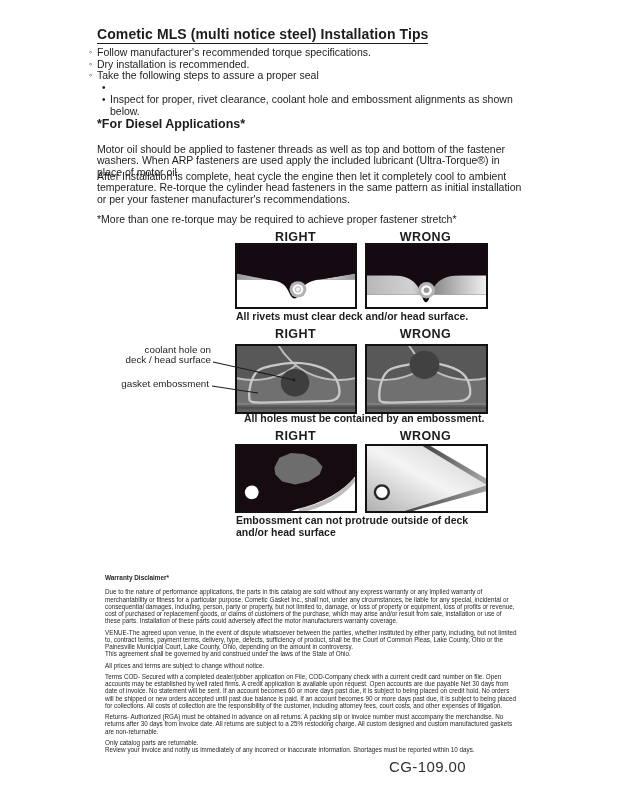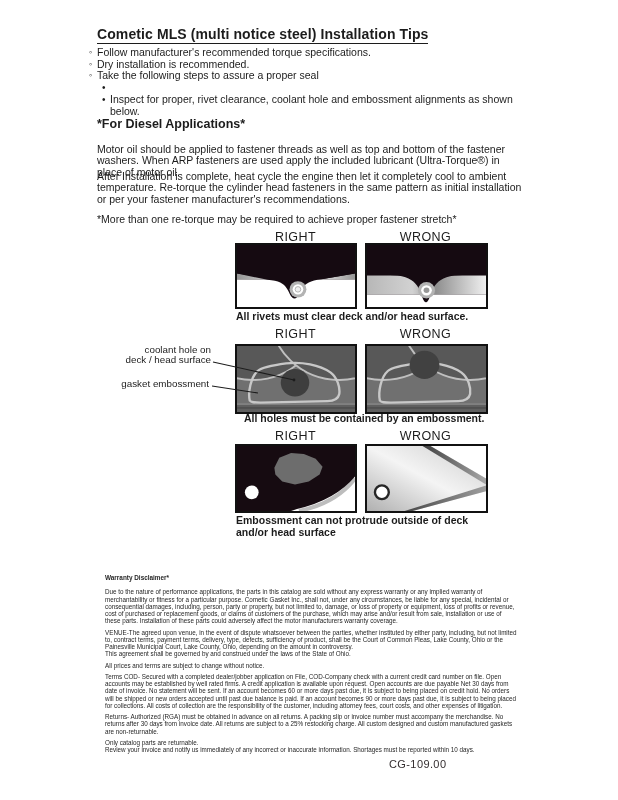--- a/index.html
+++ b/index.html
@@ -15,21 +15,21 @@
   .bullets { position:absolute; left:89px; top:47px; width:450px; font-size:10.5px; line-height:11.7px; }
   .b-row { display:flex; }
   .b-row .glyph { width:8px; flex:0 0 8px; font-size:9px; }
   .b-row.sub { margin-left:13px; }
   .b-row.sub .glyph { font-size:10px; }
   .diesel-heading { position:absolute; left:97px; top:117px; margin:0; font-size:12.5px; font-weight:bold; }
   .para { position:absolute; left:97px; width:426px; font-size:10.5px; line-height:11.6px; }
   .p1 { top:133px; }
   .p2 { top:160px; }
   .note { top:203px; }
-  .dg-label { position:absolute; width:121px; text-align:center; font-size:12.5px; font-weight:normal; letter-spacing:0.4px; }
+  .dg-label { position:absolute; width:121px; text-align:center; font-size:12.5px; font-weight:bold; letter-spacing:0.4px; }
   .row1 .dg-label { top:230px; }
   .row2 .dg-label { top:327px; }
   .row3 .dg-label { top:429px; }
   .dg-left  { left:235px; }
   .dg-right { left:365px; }
   .dg-box { position:absolute; border:2px solid #111; box-sizing:border-box; background:#fff; }
   .dg-box svg { display:block; width:100%; height:100%; }
   .row1 .dg-box { top:243px; width:122px; height:66px; }
   .row2 .dg-box { top:344px; width:122px; height:70px; }
   .row3 .dg-box { top:444px; width:122px; height:69px; }
@@ -39,21 +39,21 @@
   .cap2 { left:244px; top:413px; }
   .cap3 { left:236px; top:515px; }
   .side-label { position:absolute; text-align:right; font-size:9.8px; line-height:10.2px; }
   .lbl-coolant { left:100px; top:345px; width:111px; }
   .lbl-emboss  { left:95px;  top:379px; width:114px; }
   .overlay { position:absolute; left:0; top:0; pointer-events:none; }
   .legal { position:absolute; left:105px; top:574px; width:412px; font-size:6.3px; line-height:7.25px; color:#262626; }
   .legal h2 { margin:0 0 7px 0; font-size:6.4px; font-weight:bold; }
   .legal p { margin:0 0 4px 0; }
   .legal p.tight { margin-bottom:0; }
-  .page-num { position:absolute; left:389px; top:758px; font-size:11px; letter-spacing:0.4px; color:#332d2f; }
+  .page-num { position:absolute; left:389px; top:758px; font-size:15px; letter-spacing:0.4px; color:#332d2f; }
 </style>
 </head>
 <body>
 
 <div class="page">
 
   <h1 class="title">Cometic MLS (multi notice steel) Installation Tips</h1>
 
   <div class="bullets">
     <div class="b-row">

